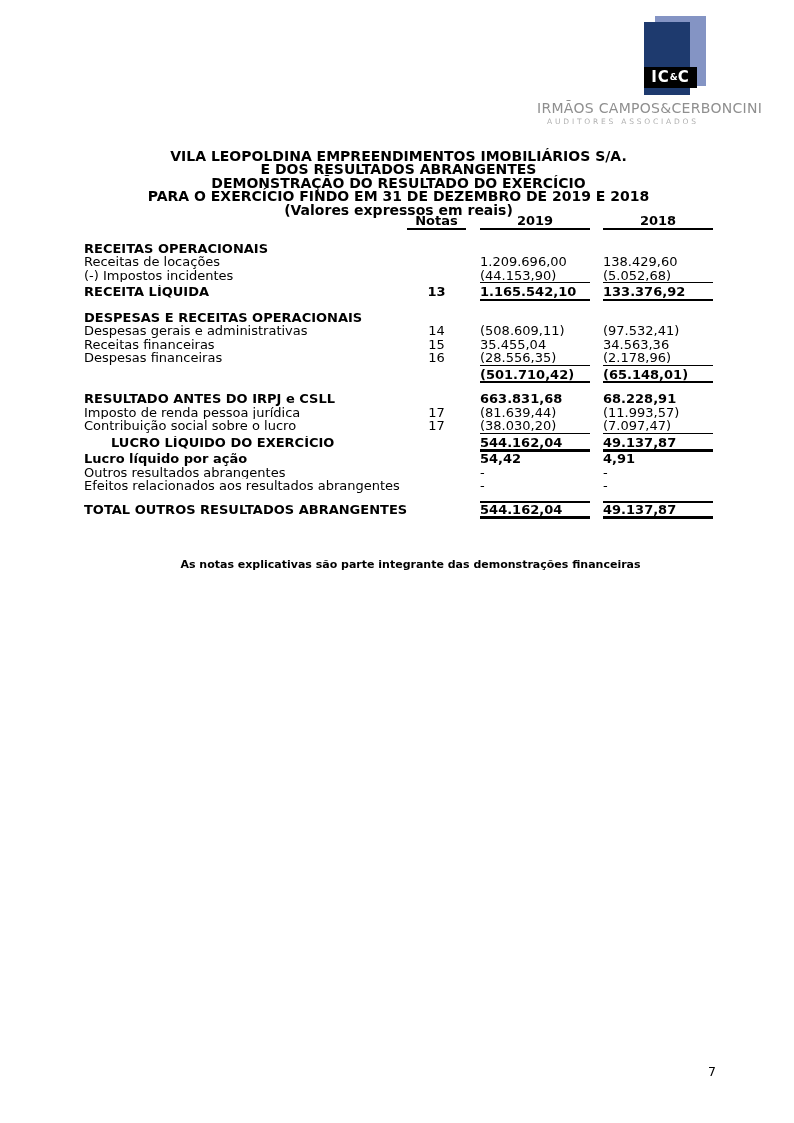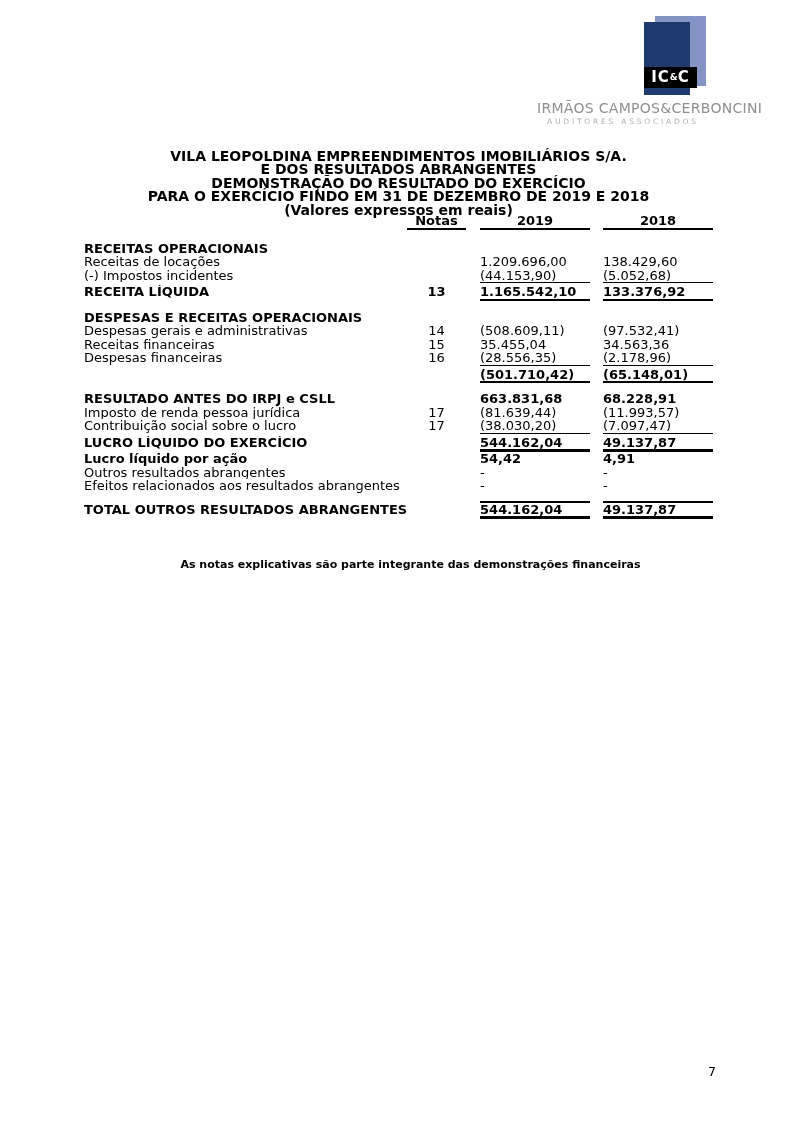--- a/index.html
+++ b/index.html
@@ -174,21 +174,21 @@
     <div class="val paren">(11.993,57)</div>
   </div>
         <div class="row ru1">
     <div class="lbl">Contribuição social sobre o lucro</div>
     <div class="note">17</div>
     <div class="sp1"></div>
     <div class="val paren">(38.030,20)</div>
     <div class="sp2"></div>
     <div class="val paren">(7.097,47)</div>
   </div>
-        <div class="row bold ru3" style="margin-top: 2px;">
+        <div class="row bold ru3" style="margin-top: 2px; margin-left: 27px;">
     <div class="lbl">LUCRO LÍQUIDO DO EXERCÍCIO</div>
     <div class="note"></div>
     <div class="sp1"></div>
     <div class="val">544.162,04</div>
     <div class="sp2"></div>
     <div class="val">49.137,87</div>
   </div>
         <div class="row bold">
     <div class="lbl">Lucro líquido por ação</div>
     <div class="note"></div>

